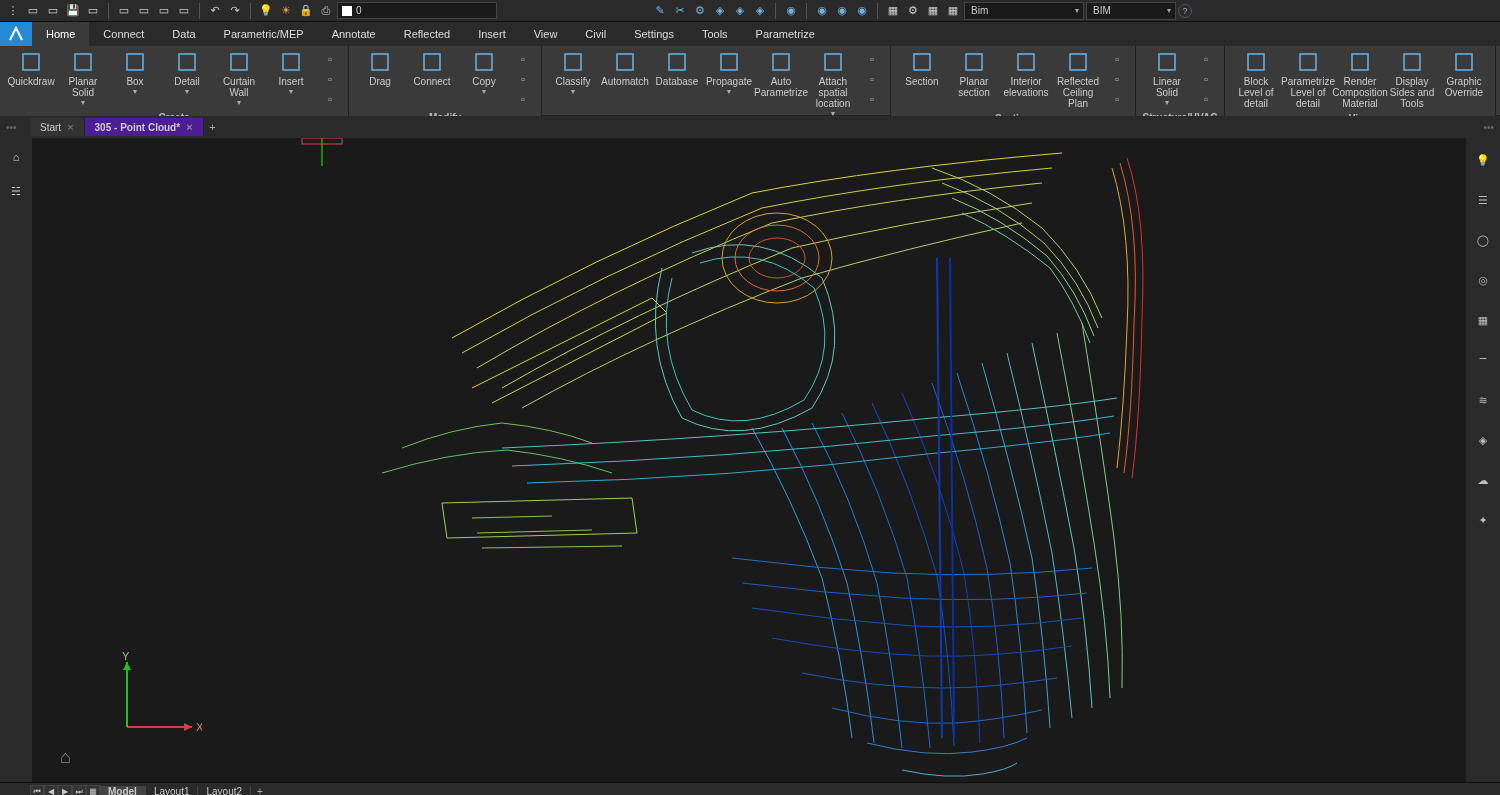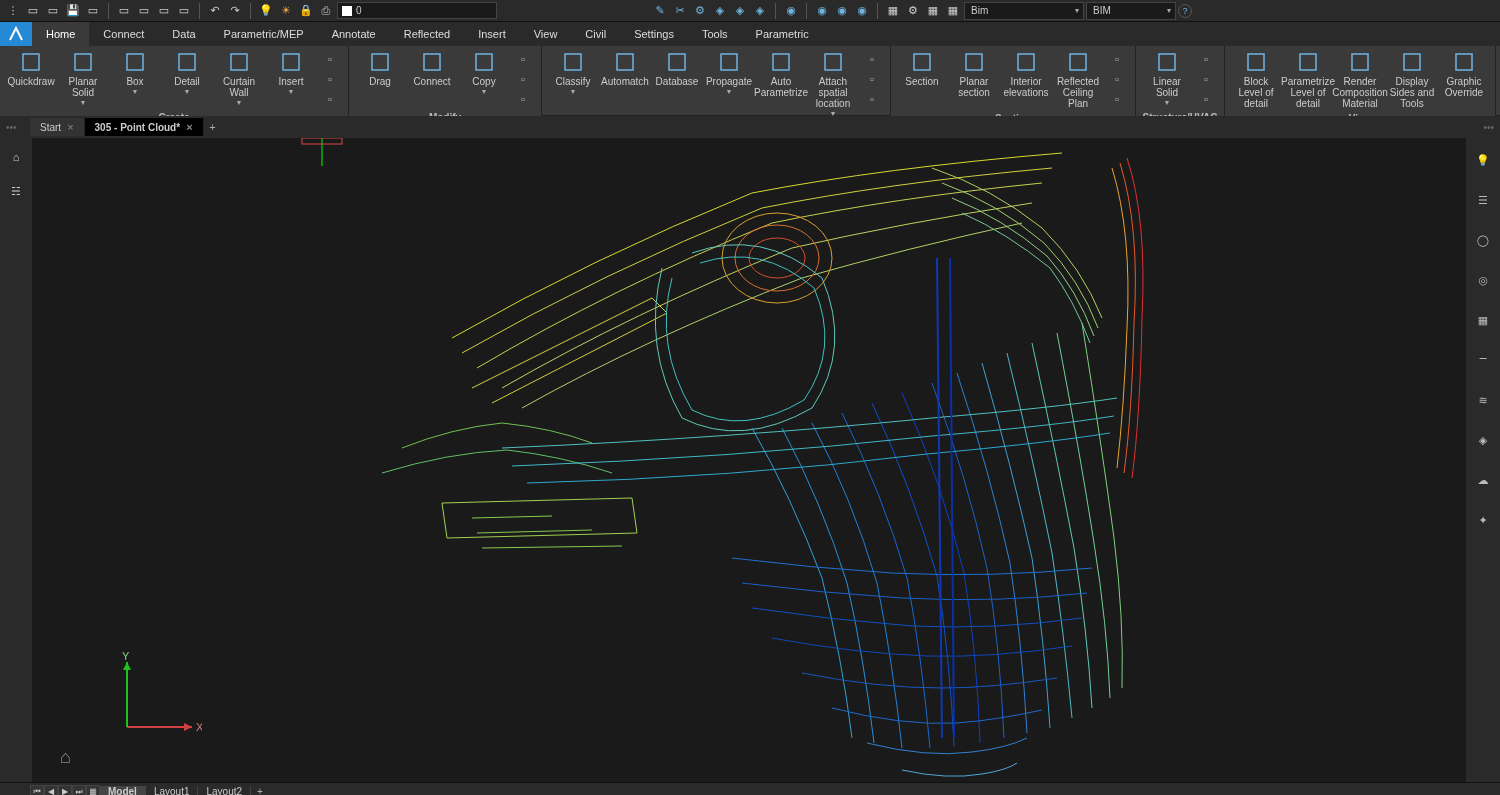--- a/index.html
+++ b/index.html
@@ -27,21 +27,21 @@
 .ribbon-btn-large { width: 50px; display: flex; flex-direction: column; align-items: center; cursor: pointer; padding: 2px 0; }
 .ribbon-btn-large .icon { width: 24px; height: 24px; margin-bottom: 2px; display:flex; align-items:center; justify-content:center; color:#6fb3e0; }
 .ribbon-btn-large .label { font-size: 10px; text-align: center; line-height: 11px; color: #ccc; }
 .ribbon-btn-large .arrow { font-size: 7px; color: #aaa; margin-top: 1px; }
 .ribbon-stack { display: flex; flex-direction: column; gap: 2px; padding: 2px; }
 .ribbon-small-btn { width: 20px; height: 18px; display:flex; align-items:center; justify-content:center; cursor:pointer; color:#aaa; }
 
 
 .doc-tabs { height: 22px; background: #2a2a2a; display: flex; align-items: center; padding: 0 30px; gap: 0; }
 .doc-tab { height: 18px; padding: 0 10px; display: flex; align-items: center; gap: 6px; font-size: 10px; cursor: pointer; color: #ccc; background: #333; border-right: 1px solid #222;}
-.doc-tab.active { background: #000000; font-weight: bold; }
+.doc-tab.active { background: #4c1d95; font-weight: bold; }
 .doc-tab-close { color: #888; cursor: pointer; font-size: 11px; }
 .doc-tab-add { width: 18px; text-align: center; cursor: pointer; color: #aaa; }
 .doc-handle { position:absolute; left:6px; color:#666; font-size:10px; }
 
 
 .workspace { display: flex; height: 644px; }
 .left-dock { width: 32px; background: #2a2a2a; display: flex; flex-direction: column; align-items: center; padding-top: 8px; gap: 12px; }
 .left-dock .dock-icon { width: 22px; height: 22px; display:flex; align-items:center; justify-content:center; color:#ccc; cursor:pointer; }
 .right-dock { width: 34px; background: #2a2a2a; display: flex; flex-direction: column; align-items: center; padding-top: 10px; gap: 16px; }
 .right-dock .dock-icon { width: 24px; height: 24px; display:flex; align-items:center; justify-content:center; color:#bbb; cursor:pointer; }
@@ -124,21 +124,21 @@
       <div class="menu-item">Connect</div>
       <div class="menu-item">Data</div>
       <div class="menu-item">Parametric/MEP</div>
       <div class="menu-item">Annotate</div>
       <div class="menu-item">Reflected</div>
       <div class="menu-item">Insert</div>
       <div class="menu-item">View</div>
       <div class="menu-item">Civil</div>
       <div class="menu-item">Settings</div>
       <div class="menu-item">Tools</div>
-      <div class="menu-item">Parametric</div>
+      <div class="menu-item">Parametrize</div>
     </div>
 </div>
 
 <div class="ribbon" id="ribbon">
     <div class="ribbon-panel">
       <div class="ribbon-content">
         <div class="ribbon-btn-large">
           <div class="icon">
             <svg width="22" height="22">
               <rect x="3" y="3" width="16" height="16" fill="none" stroke="#6fb3e0" stroke-width="1.5"></rect>

